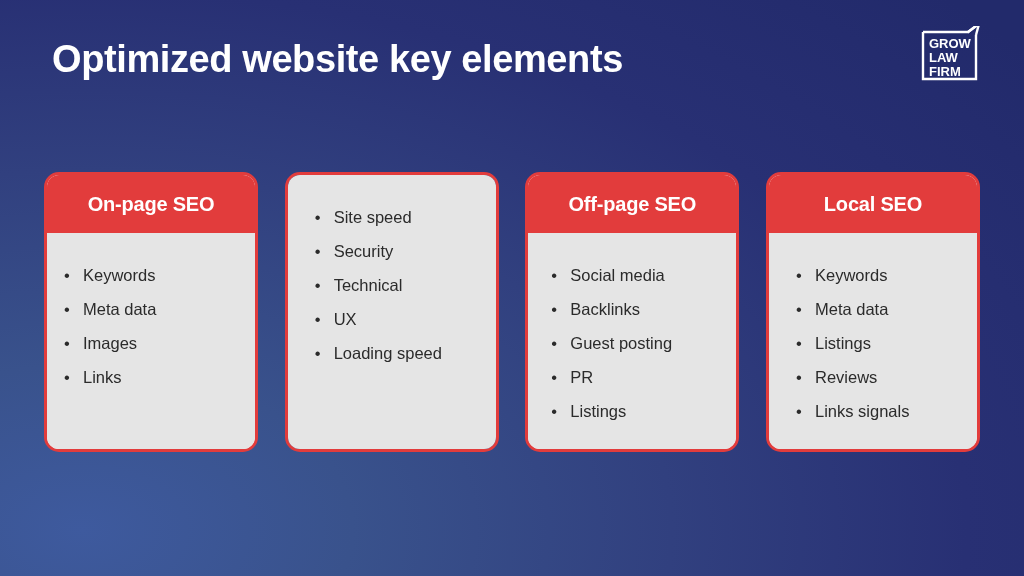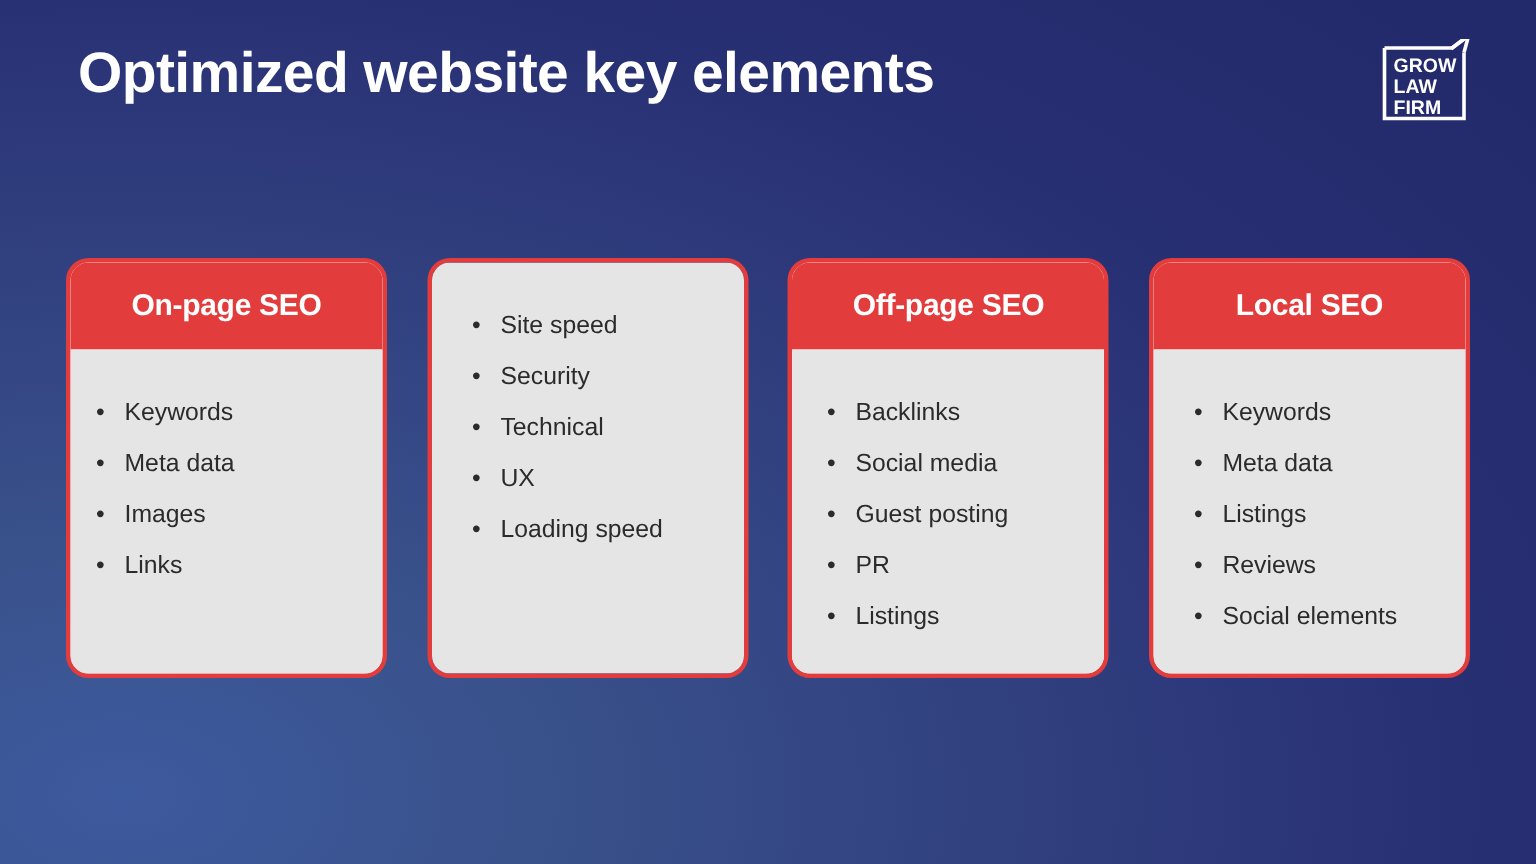--- a/index.html
+++ b/index.html
@@ -15,21 +15,21 @@
     position:absolute; inset:0;
     width:1024px; height:576px;
     background:
       radial-gradient(120% 130% at 8% 92%, #3e5a9e 0%, #39528c 22%, #31407f 48%, #283074 72%, #222a6b 100%);
     overflow:hidden;
   }
 
   
   #page-title {
     position:absolute;
-    left:52px; top:26px;
+    left:52px; top:36px;
     width:800px;
     color:#ffffff;
     font-size:38px;
     font-weight:bold;
     letter-spacing:-0.4px;
     line-height:46px;
     white-space:nowrap;
   }
 
   
@@ -140,36 +140,36 @@
           <li>UX</li>
           <li>Loading speed</li>
         </ul>
       </div>
     </div>
 
     <div class="card" data-card-index="2">
       <div class="card-header">Off-page SEO</div>
       <div class="card-body">
         <ul class="card-list">
+          <li>Social media</li>
           <li>Backlinks</li>
-          <li>Social media</li>
           <li>Guest posting</li>
           <li>PR</li>
           <li>Listings</li>
         </ul>
       </div>
     </div>
 
     <div class="card" data-card-index="3">
       <div class="card-header">Local SEO</div>
       <div class="card-body">
         <ul class="card-list">
           <li>Keywords</li>
           <li>Meta data</li>
           <li>Listings</li>
           <li>Reviews</li>
-          <li>Social elements</li>
+          <li>Links signals</li>
         </ul>
       </div>
     </div>
 
   </div>
 </div>
 
 </body></html>

